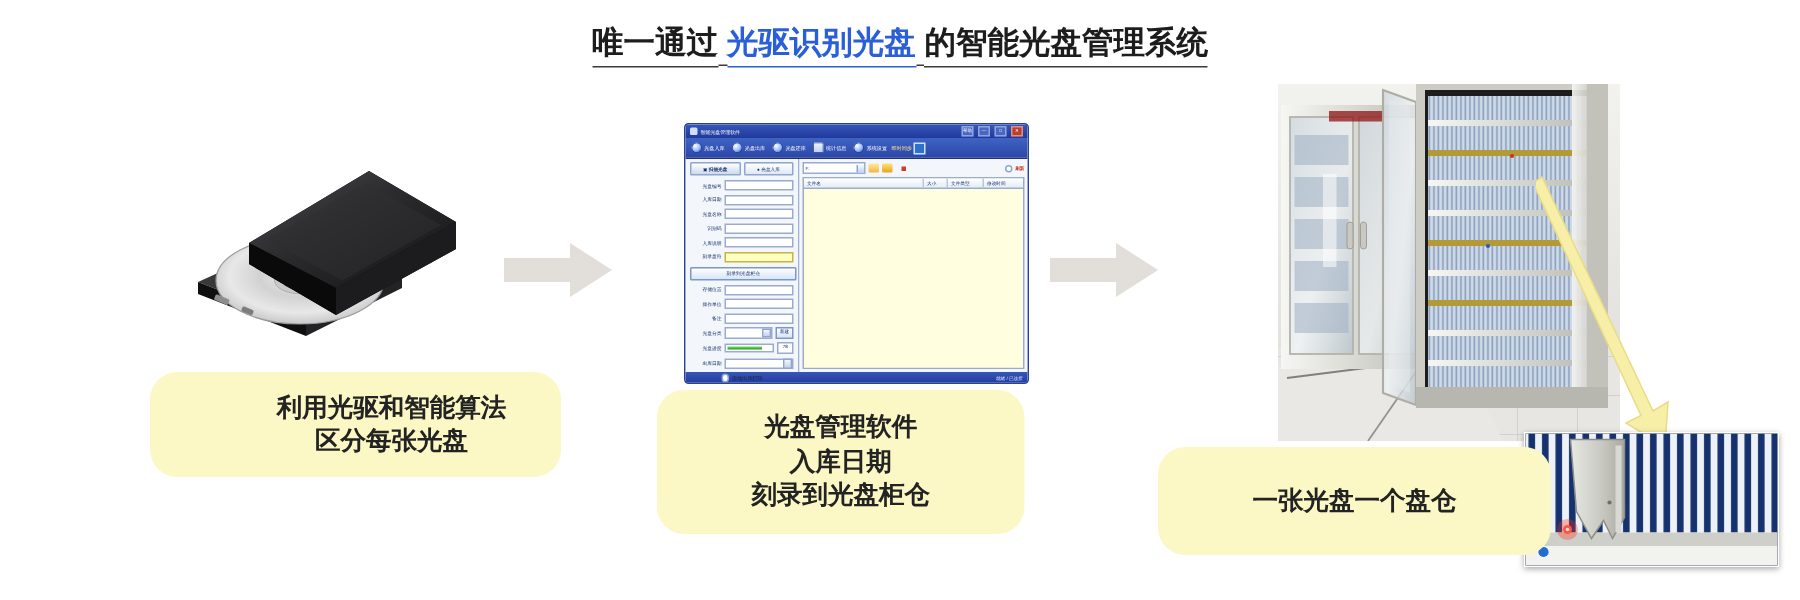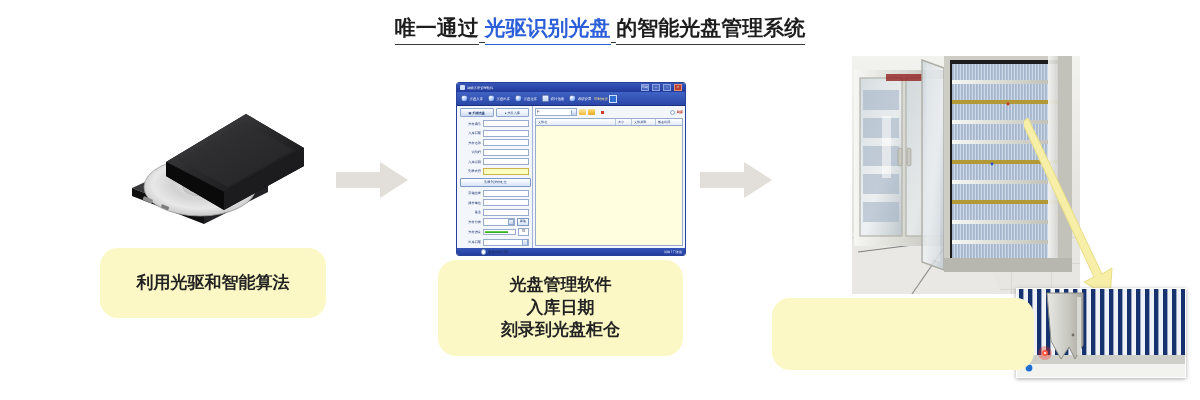--- a/index.html
+++ b/index.html
@@ -463,26 +463,28 @@
       <circle cx="56" cy="46" r="1.4" fill="#6f6f68"></circle>
 
       <circle cx="28" cy="64" r="7" fill="#ff2b1a" opacity=".32"></circle>
       <circle cx="28" cy="64" r="3" fill="#ff5540"></circle>
       <circle cx="28" cy="64" r="1.2" fill="#ffd9d2"></circle>
 
       <circle cx="12" cy="79" r="3.4" fill="#1f6fd0"></circle>
     </svg>
   </div>
 
-  <div class="bubble" style="left:100px;top:248px;width:226px;height:70px;font-size:17px;">
+  <div class="bubble" style="left:100px;top:248px;width:226px;height:70px;font-size:17px;padding-left:48px;">
     <div>利用光驱和智能算法</div>
+    <div>区分每张光盘</div>
   </div>
 
   <div class="bubble" style="left:438px;top:260px;width:245px;height:96px;font-size:17px;">
     <div>光盘管理软件</div>
     <div>入库日期</div>
     <div>刻录到光盘柜仓</div>
   </div>
 
   <div class="bubble" style="left:772px;top:298px;width:262px;height:72px;font-size:17px;">
+    <div>一张光盘一个盘仓</div>
   </div>
 
 </div>
 
 </body></html>

